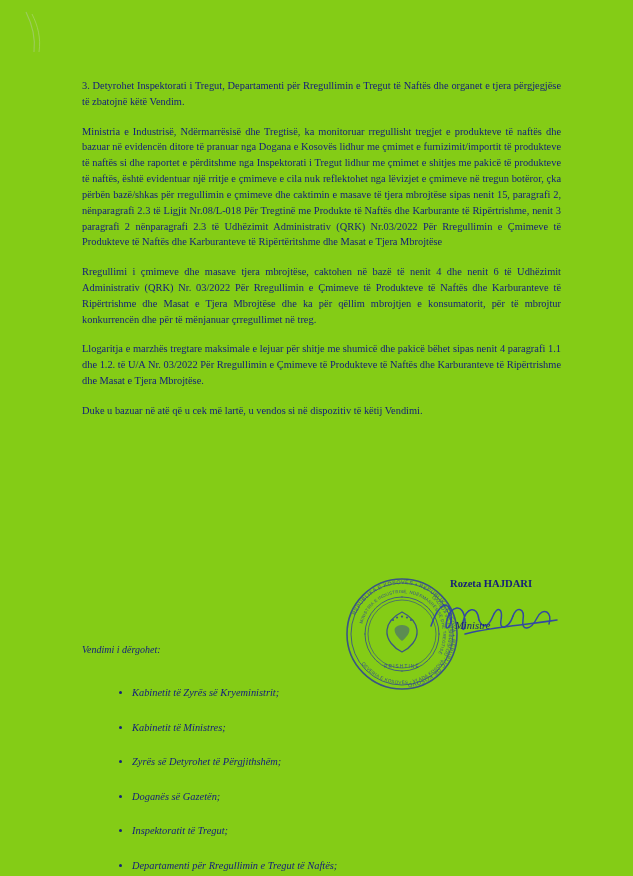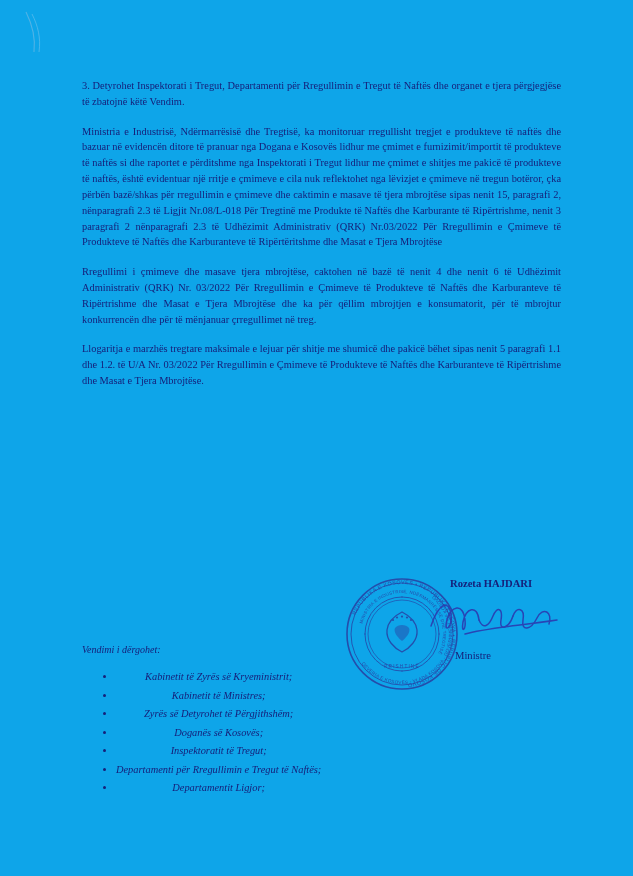--- a/index.html
+++ b/index.html
@@ -11,21 +11,21 @@
     width: 633px;
     height: 876px;
     font-family: "Liberation Serif", serif;
     color: #1b1f6e;
     position: relative;
     overflow: hidden;
   }
   .page {
     position: absolute;
     inset: 0;
-    background: #0ea5e9;
+    background: #84cc16;
   }
   .content {
     position: absolute;
     left: 82px;
     right: 72px;
     top: 78px;
   }
   p {
     margin: 0 0 14px 0;
     font-size: 10.4px;
@@ -44,23 +44,24 @@
     position: absolute;
     left: 450px;
     top: 578px;
     font-size: 10.6px;
     color: #16207a;
     font-weight: bold;
   }
   .sig-role {
     position: absolute;
     left: 455px;
-    top: 650px;
+    top: 620px;
     font-size: 10.6px;
     color: #16207a;
+    font-style: italic;
   }
   .dist-title {
     position: absolute;
     left: 82px;
     top: 644px;
     font-size: 10px;
     font-style: italic;
     color: #16207a;
   }
   .dist-list {
@@ -68,22 +69,21 @@
     left: 98px;
     top: 668px;
     margin: 0;
     padding-left: 18px;
     font-size: 10.4px;
     font-style: italic;
     line-height: 1.78;
     color: #16207a;
   }
   .dist-list li {
-    margin: 0;
-    text-align: center;
+    margin: 16px;
   }
   
   .stamp {
     position: absolute;
     left: 340px;
     top: 572px;
     width: 124px;
     height: 124px;
     pointer-events: none;
   }
@@ -116,21 +116,22 @@
     <path d="M4 2 C10 14, 14 26, 12 42" stroke="#c9ccdf" stroke-width="1.1" fill="none"></path>
     <path d="M10 4 C16 16, 19 28, 17 42" stroke="#dfe1ee" stroke-width="0.8" fill="none"></path>
   </svg>
 
   <div class="content">
     <p>3. Detyrohet Inspektorati i Tregut, Departamenti për Rregullimin e Tregut të Naftës dhe organet e tjera përgjegjëse të zbatojnë këtë Vendim.</p>
 
 
     <p>Ministria e Industrisë, Ndërmarrësisë dhe Tregtisë, ka monitoruar rregullisht tregjet e produkteve të naftës dhe bazuar në evidencën ditore të pranuar nga Dogana e Kosovës lidhur me çmimet e furnizimit/importit të produkteve të naftës si dhe raportet e përditshme nga Inspektorati i Tregut lidhur me çmimet e shitjes me pakicë të produkteve të naftës, është evidentuar një rritje e çmimeve e cila nuk reflektohet nga lëvizjet e çmimeve në tregun botëror, çka përbën bazë/shkas për rregullimin e çmimeve dhe caktimin e masave të tjera mbrojtëse sipas nenit 15, paragrafi 2, nënparagrafi 2.3 të Ligjit Nr.08/L-018 Për Tregtinë me Produkte të Naftës dhe Karburante të Ripërtrishme, nenit 3 paragrafi 2 nënparagrafi 2.3 të Udhëzimit Administrativ (QRK) Nr.03/2022 Për Rregullimin e Çmimeve të Produkteve të Naftës dhe Karburanteve të Ripërtëritshme dhe Masat e Tjera Mbrojtëse</p>
     <p>Rregullimi i çmimeve dhe masave tjera mbrojtëse, caktohen në bazë të nenit 4 dhe nenit 6 të Udhëzimit Administrativ (QRK) Nr. 03/2022 Për Rregullimin e Çmimeve të Produkteve të Naftës dhe Karburanteve të Ripërtrishme dhe Masat e Tjera Mbrojtëse dhe ka për qëllim mbrojtjen e konsumatorit,  për të mbrojtur konkurrencën dhe për të mënjanuar çrregullimet në treg.</p>
-    <p>Llogaritja e marzhës tregtare maksimale e lejuar për shitje me shumicë dhe pakicë  bëhet sipas nenit 5 paragrafi 1.1 dhe 1.2. të U/A Nr. 03/2022 Për Rregullimin e Çmimeve të Produkteve të Naftës dhe Karburanteve të Ripërtrishme dhe Masat e Tjera Mbrojtëse.</p>
+    <p>Llogaritja e marzhës tregtare maksimale e lejuar për shitje me shumicë dhe pakicë  bëhet sipas nenit 4 paragrafi 1.1 dhe 1.2. të U/A Nr. 03/2022 Për Rregullimin e Çmimeve të Produkteve të Naftës dhe Karburanteve të Ripërtrishme dhe Masat e Tjera Mbrojtëse.</p>
+    <p>Duke u bazuar në atë që u cek më lartë, u vendos si në dispozitiv të këtij Vendimi.</p>
   </div>
 
   <div class="stamp">
     <svg width="124" height="124" viewBox="0 0 124 124">
       <defs>
         <path id="outerArc" d="M 62,62 m -50,0 a 50,50 0 1,1 100,0 a 50,50 0 1,1 -100,0"></path>
         <path id="outerArc2" d="M 62,62 m -50,0 a 50,50 0 1,0 100,0 a 50,50 0 1,0 -100,0"></path>
         <path id="midArc" d="M 62,62 m -41,0 a 41,41 0 1,1 82,0 a 41,41 0 1,1 -82,0"></path>
         <path id="midArc2" d="M 62,62 m -41,0 a 41,41 0 1,0 82,0 a 41,41 0 1,0 -82,0"></path>
       </defs>
@@ -184,19 +185,19 @@
   </svg>
 
   <div class="sig-name">Rozeta HAJDARI</div>
   <div class="sig-role">Ministre</div>
 
   <div class="dist-title">Vendimi i dërgohet:</div>
   <ul class="dist-list">
     <li>Kabinetit të Zyrës së Kryeministrit;</li>
     <li>Kabinetit të Ministres;</li>
     <li>Zyrës së Detyrohet të Përgjithshëm;</li>
-    <li>Doganës së Kosovës;</li>
+    <li>Doganës së Gazetën;</li>
     <li>Inspektoratit të Tregut;</li>
     <li>Departamenti për Rregullimin e Tregut të Naftës;</li>
     <li>Departamentit Ligjor;</li>
   </ul>
 
 </div>
 
 </body></html>

